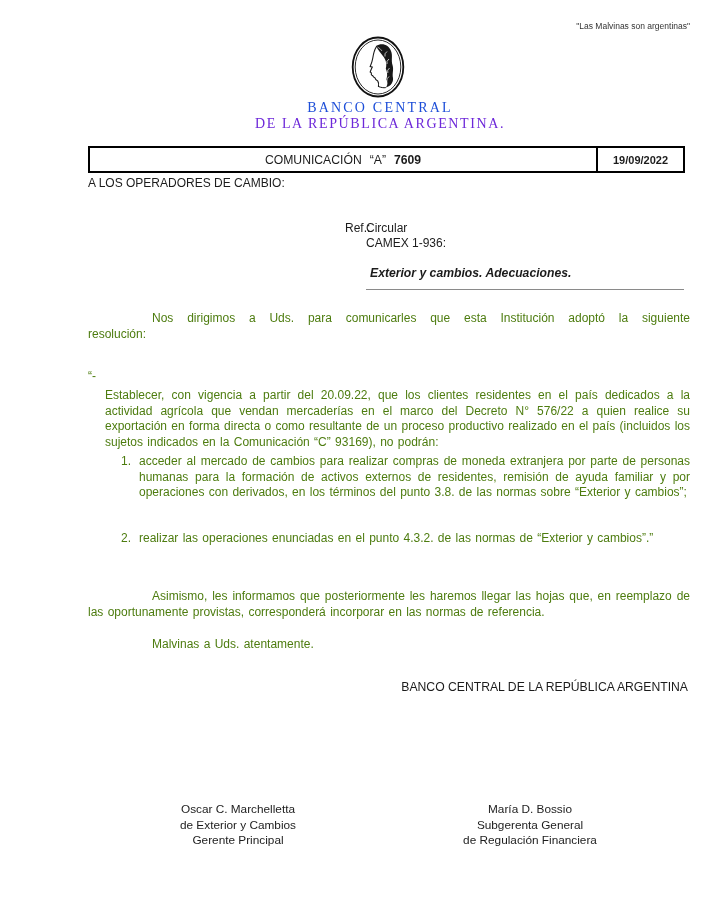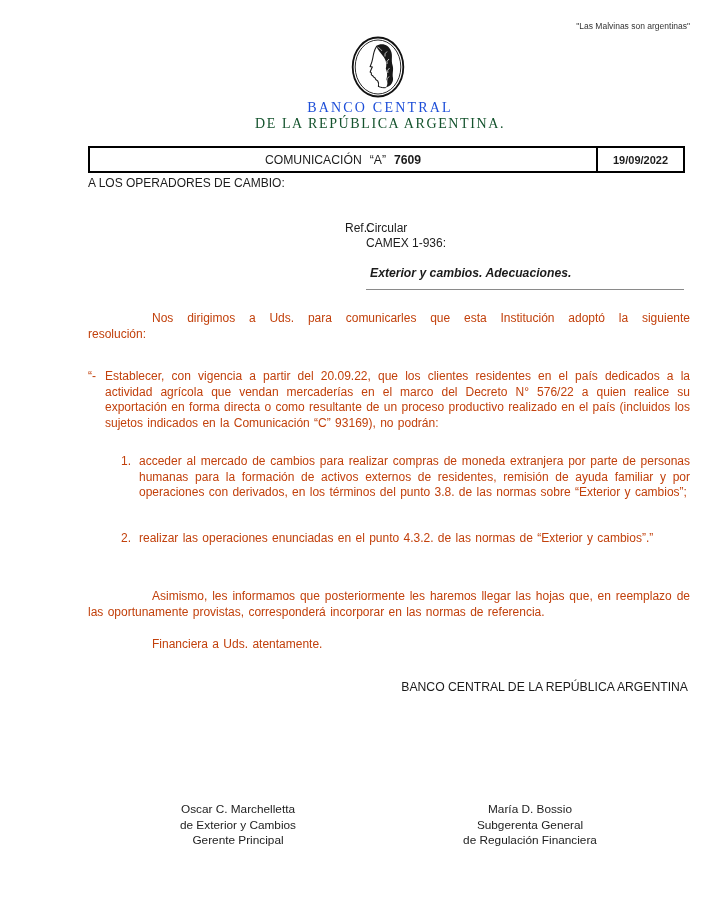--- a/index.html
+++ b/index.html
@@ -7,46 +7,46 @@
   body { font-family:"Liberation Sans", sans-serif; color:#1c1c1c; position:relative; }
   .page { position:absolute; inset:0; background:#fff; overflow:hidden; }
 
   .motto { position:absolute; top:21px; right:22px; font-size:8.5px; color:#333; }
 
   .logo { position:absolute; top:36px; left:351px; width:54px; height:62px; }
 
   .bank-line1 { position:absolute; top:100px; left:60px; width:640px; text-align:center;
     font-family:"Liberation Serif", serif; font-size:14px; letter-spacing:2.2px; color:#1d4ed8; }
   .bank-line2 { position:absolute; top:116px; left:60px; width:640px; text-align:center;
-    font-family:"Liberation Serif", serif; font-size:14px; letter-spacing:1.6px; color:#14532d; }
+    font-family:"Liberation Serif", serif; font-size:14px; letter-spacing:1.6px; color:#6d28d9; }
 
   .combox { position:absolute; top:146px; left:88px; width:597px; height:27px;
     border:2px solid #000; display:flex; }
   .combox-main { flex:1; display:flex; align-items:center; justify-content:center; font-size:12.2px; }
   .combox-main .series { margin:0 8px; }
   .combox-main .number { font-weight:bold; }
   .combox-date { width:87px; border-left:2px solid #000; display:flex; align-items:center;
     justify-content:center; font-weight:bold; font-size:11px; }
 
   .addressees { position:absolute; top:177px; left:88px; font-size:12px; line-height:13.5px; }
 
   .ref-label   { position:absolute; top:221px; left:333px; font-size:12px;margin-left:12px; }
   .ref-line1   { position:absolute; top:221px; left:366px; font-size:12px; }
   .ref-line2   { position:absolute; top:236px; left:366px; font-size:12px; }
   .ref-subject { position:absolute; top:266px; left:370px; font-size:12.2px;
     font-weight:bold; font-style:italic; }
   .ref-rule    { position:absolute; top:289px; left:366px; width:318px; border-top:1px solid #8a8a8a; }
 
-  .bodytext { font-size:12px; line-height:15.6px; text-align:justify; word-spacing:1px; color:#c2410c; }
+  .bodytext { font-size:12px; line-height:15.6px; text-align:justify; word-spacing:1px; color:#4d7c0f; }
 
   .para-intro { position:absolute; top:311px; left:88px; width:602px; text-indent:64px; word-spacing:5px; }
 
   .resolution { position:absolute; top:369px; left:88px; width:602px; display:flex; }
   .resolution .marker { width:17px; flex:none; }
-  .resolution .rtext  { flex:1; text-align:justify; }
+  .resolution .rtext  { flex:1; text-align:justify;margin-top:19px; }
 
   .list-item { position:absolute; left:121px; width:569px; display:flex; }
   .list-item .num { width:18px; flex:none; }
   .list-item .itext { flex:1; text-align:justify; }
   .item-1 { top:454px; }
   .item-2 { top:531px; }
 
   .para-closing1 { position:absolute; top:589px; left:88px; width:602px; text-indent:64px; }
   .para-closing2 { position:absolute; top:637px; left:88px; width:602px; text-indent:64px; text-align:left; }
 
@@ -112,21 +112,21 @@
     <span class="num">1.</span>
     <span class="itext">acceder al mercado de cambios para realizar compras de moneda extranjera por parte de personas humanas para la formación de activos externos de residentes, remisión de ayuda familiar y por operaciones con derivados, en los términos del punto 3.8. de las normas sobre “Exterior y cambios”;</span>
   </div>
 
   <div class="bodytext list-item item-2">
     <span class="num">2.</span>
     <span class="itext">realizar las operaciones enunciadas en el punto 4.3.2. de las normas de “Exterior y cambios”.”</span>
   </div>
 
   <p class="bodytext para-closing1">Asimismo, les informamos que posteriormente les haremos llegar las hojas que, en reemplazo de las oportunamente provistas, corresponderá incorporar en las normas de referencia.</p>
-  <p class="bodytext para-closing2">Financiera a Uds. atentamente.</p>
+  <p class="bodytext para-closing2">Malvinas a Uds. atentamente.</p>
 
   <div class="org-signature">BANCO CENTRAL DE LA REPÚBLICA ARGENTINA</div>
 
   <div class="signatory signatory-left">
     <div>Oscar C. Marchelletta</div>
     <div>de Exterior y Cambios</div>
     <div>Gerente Principal</div>
   </div>
 
   <div class="signatory signatory-right">

